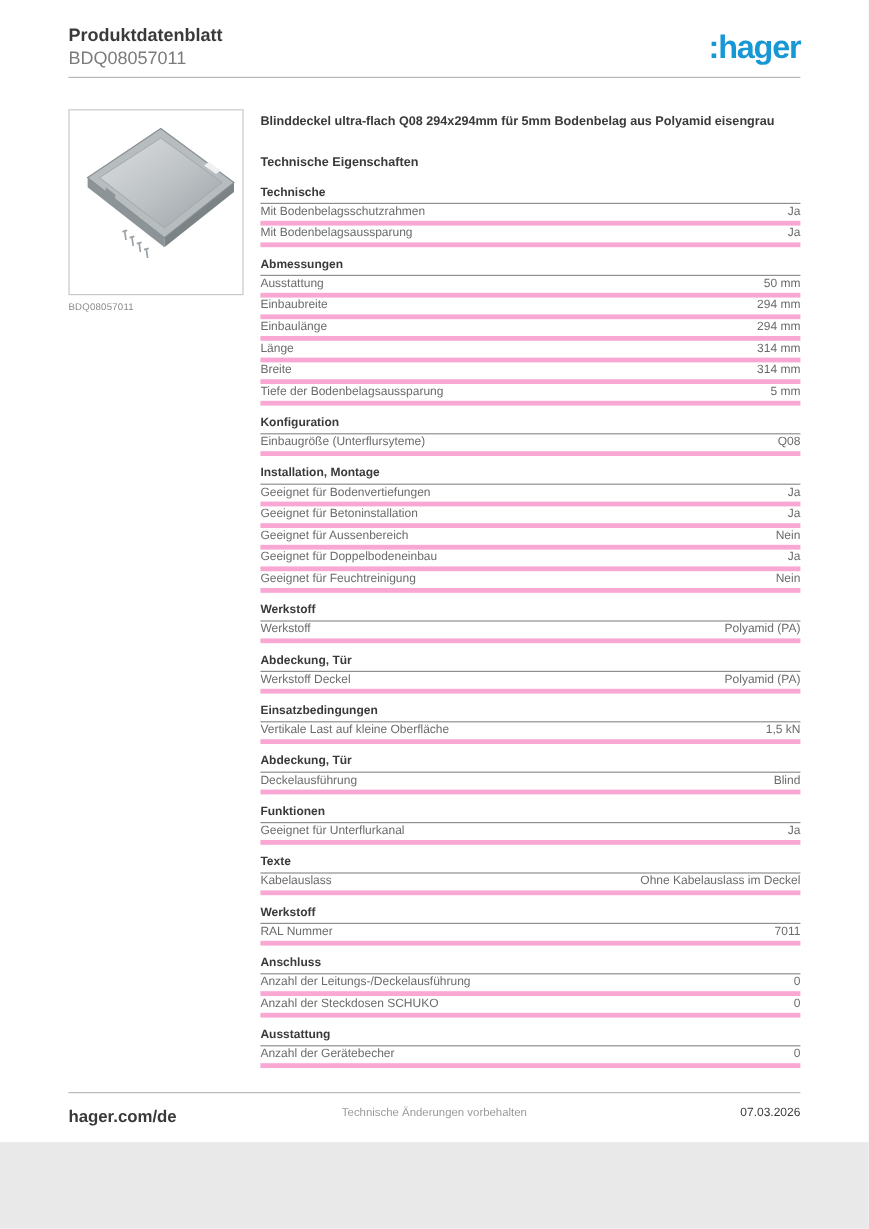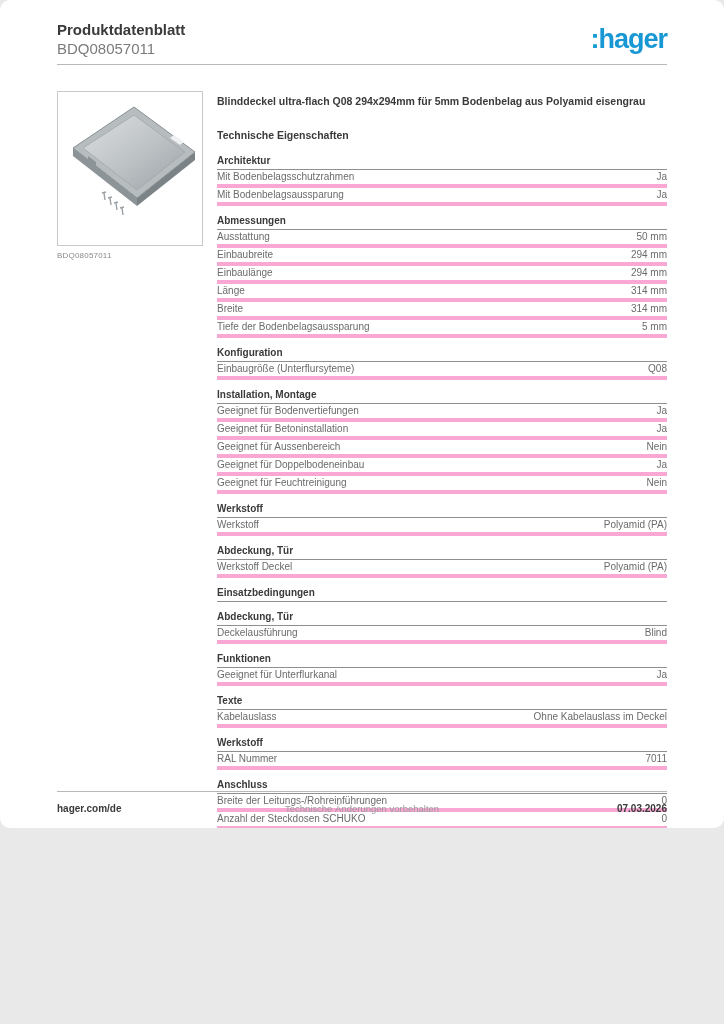--- a/index.html
+++ b/index.html
@@ -1,20 +1,20 @@
 <!DOCTYPE html>
 <html><head>
 <meta charset="utf-8">
 <style>
   * { margin:0; padding:0; box-sizing:border-box; }
   html,body { background:#e9e9e9; }
   body { font-family:"Liberation Sans","DejaVu Sans",sans-serif; }
   .page {
-    position:relative; width:724px; height:828px; background:#ffffff;
-    margin:0 auto; overflow:hidden;border-radius:10px;
+    position:relative; width:724px; height:952px; background:#ffffff;
+    margin:0 auto; overflow:hidden;
   }
   
   .header {
     display:flex; justify-content:space-between; align-items:center;
     padding:20px 57px 0 57px;
   }
   .doc-title { font-size:15px; font-weight:bold; color:#3a3a3a; line-height:19px; }
   .doc-product-id { font-size:15px; color:#7b7b7b; line-height:19px; }
   .logo { font-size:27px; font-weight:bold; letter-spacing:-1px; color:#1798d5; }
   .header-rule { border-top:1px solid #b8b8b8; margin:6px 57px 0 57px; }
@@ -38,26 +38,26 @@
   .spec-row {
     display:flex; justify-content:space-between; align-items:baseline;
     font-size:10px; color:#6b6b6b; line-height:14px; border-bottom:4px solid #f9a8d4;
   }
   .spec-label { white-space:nowrap; overflow:hidden; }
   .spec-value { white-space:nowrap; padding-left:12px; text-align:right; }
   
   .footer { position:absolute; left:57px; right:57px; bottom:14px; }
   .footer-rule { border-top:1px solid #b8b8b8; }
   .footer-row { position:relative; display:flex; justify-content:space-between; padding-top:11px; }
-  .footer-left { font-size:10px; font-weight:bold; color:#3a3a3a; cursor:pointer; }
+  .footer-left { font-size:14px; font-weight:bold; color:#3a3a3a; cursor:pointer; }
   .footer-center {
     position:absolute; left:0; right:0; text-align:center; padding-top:11px; top:0;
     font-size:9.5px; color:#9a9a9a; pointer-events:none;
   }
-  .footer-right { font-size:10px; font-weight:bold; color:#3a3a3a; }
+  .footer-right { font-size:10px; font-weight:normal; color:#3a3a3a; }
 </style>
 </head>
 <body>
 
 <div class="page">
 
   <div class="header">
     <div>
       <div class="doc-title">Produktdatenblatt</div>
       <div class="doc-product-id">BDQ08057011</div>
@@ -104,21 +104,21 @@
         </svg>
       </div>
       <div class="image-caption">BDQ08057011</div>
     </div>
 
     <div class="main-col">
       <div class="product-title">Blinddeckel ultra-flach Q08 294x294mm für 5mm Bodenbelag aus Polyamid eisengrau</div>
       <div class="tech-heading">Technische Eigenschaften</div>
       <div class="spec-sections">
           <div class="spec-section">
-            <div class="spec-section-title">Architektur</div>
+            <div class="spec-section-title">Technische</div>
             <div class="spec-row">
               <span class="spec-label">Mit Bodenbelagsschutzrahmen</span>
               <span class="spec-value">Ja</span>
             </div>
             <div class="spec-row">
               <span class="spec-label">Mit Bodenbelagsaussparung</span>
               <span class="spec-value">Ja</span>
             </div>
           </div>
           <div class="spec-section">
@@ -187,20 +187,24 @@
           </div>
           <div class="spec-section">
             <div class="spec-section-title">Abdeckung, Tür</div>
             <div class="spec-row">
               <span class="spec-label">Werkstoff Deckel</span>
               <span class="spec-value">Polyamid (PA)</span>
             </div>
           </div>
           <div class="spec-section">
             <div class="spec-section-title">Einsatzbedingungen</div>
+            <div class="spec-row">
+              <span class="spec-label">Vertikale Last auf kleine Oberfläche</span>
+              <span class="spec-value">1,5 kN</span>
+            </div>
           </div>
           <div class="spec-section">
             <div class="spec-section-title">Abdeckung, Tür</div>
             <div class="spec-row">
               <span class="spec-label">Deckelausführung</span>
               <span class="spec-value">Blind</span>
             </div>
           </div>
           <div class="spec-section">
             <div class="spec-section-title">Funktionen</div>
@@ -219,21 +223,21 @@
           <div class="spec-section">
             <div class="spec-section-title">Werkstoff</div>
             <div class="spec-row">
               <span class="spec-label">RAL Nummer</span>
               <span class="spec-value">7011</span>
             </div>
           </div>
           <div class="spec-section">
             <div class="spec-section-title">Anschluss</div>
             <div class="spec-row">
-              <span class="spec-label">Breite der Leitungs-/Rohreinführungen</span>
+              <span class="spec-label">Anzahl der Leitungs-/Deckelausführung</span>
               <span class="spec-value">0</span>
             </div>
             <div class="spec-row">
               <span class="spec-label">Anzahl der Steckdosen SCHUKO</span>
               <span class="spec-value">0</span>
             </div>
           </div>
           <div class="spec-section">
             <div class="spec-section-title">Ausstattung</div>
             <div class="spec-row">

